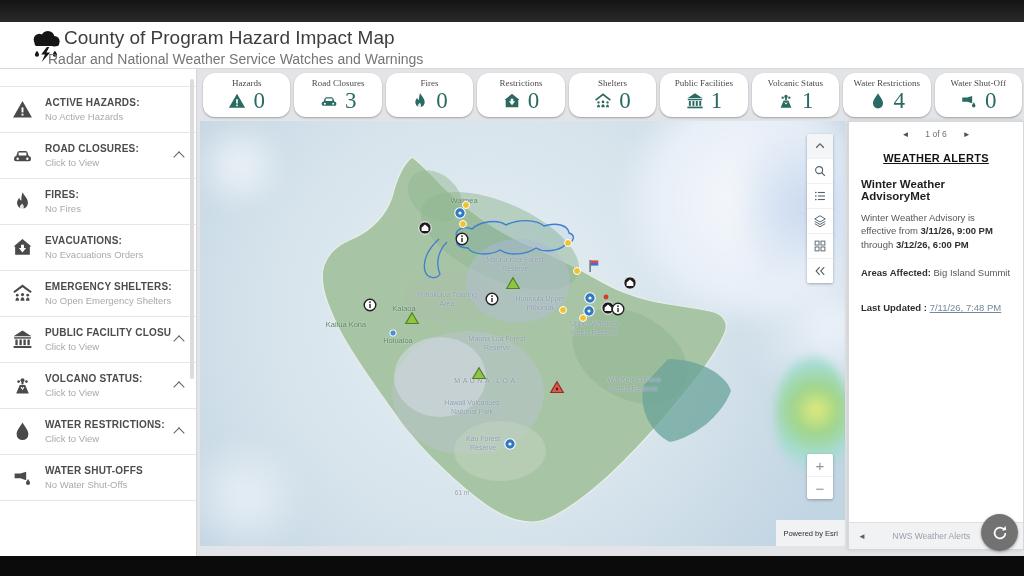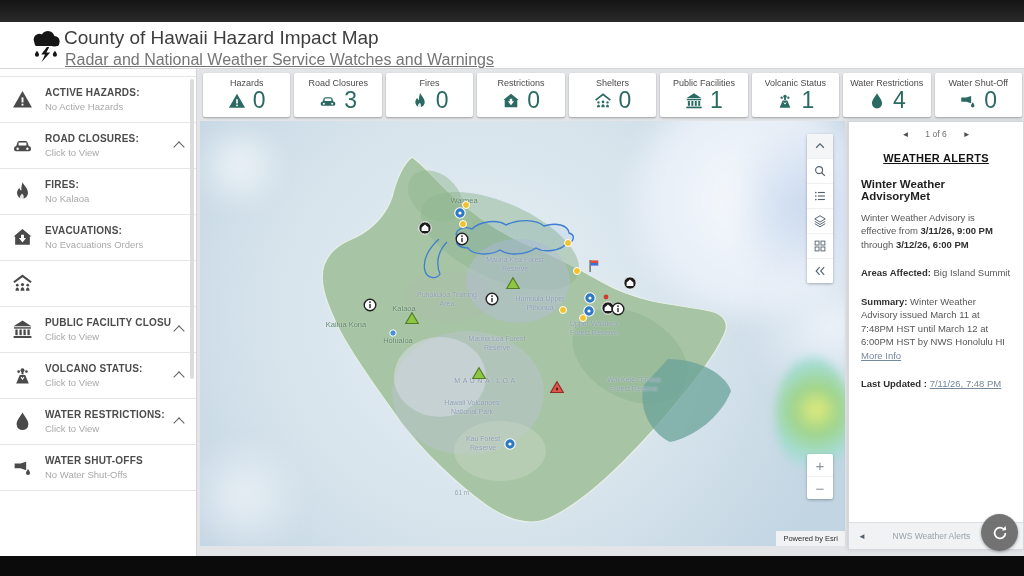--- a/index.html
+++ b/index.html
@@ -5,45 +5,45 @@
   html,body{margin:0;padding:0;width:1024px;height:576px;overflow:hidden;
     font-family:"Liberation Sans",sans-serif;background:#000;position:relative;}
   .topstrip{position:absolute;left:0;top:0;width:100%;height:22px;
     background:linear-gradient(#141414,#2a2a2a);}
   .botstrip{position:absolute;left:0;bottom:0;width:100%;height:20px;background:#0b0b0b;}
   .header{position:absolute;top:22px;left:0;width:100%;height:47px;background:#fff;
     border-bottom:1px solid #d8d8d8;box-sizing:border-box;}
   .logo{position:absolute;left:26px;top:7px;width:38px;height:34px;color:#161616;}
   .logo svg{width:100%;height:100%;display:block;}
   .title{position:absolute;left:64px;top:5px;font-size:19px;color:#3d3d3d;}
-  .subtitle{position:absolute;left:65px;top:29px;font-size:16px;color:#757575;text-decoration:underline;}
+  .subtitle{position:absolute;left:48px;top:29px;font-size:14px;color:#757575;}
   .app{position:absolute;top:69px;left:0;width:1024px;height:487px;background:#e2e4e7;}
 
   
   .sidebar{position:absolute;left:0;top:0;width:197px;height:100%;background:#fff;
     border-right:1px solid #d5d5d5;box-sizing:border-box;}
-  .sidebar-items{margin-top:7px;border-top:1px solid #e6e6e6;}
+  .sidebar-items{margin-top:17px;border-top:1px solid #e6e6e6;}
   .side-item{display:flex;align-items:center;height:45px;padding:0 8px 0 12px;
     border-bottom:1px solid #e6e6e6;cursor:pointer;background:#fff;}
   .side-icon{width:24px;flex:none;margin-right:9px;color:#4a4a4a;}
   .side-icon svg{width:21px;height:21px;display:block;}
   .side-text{flex:1;min-width:0;}
   .side-title{font-size:10px;font-weight:bold;color:#4c4c4c;letter-spacing:.2px;
     white-space:nowrap;overflow:hidden;}
   .side-sub{font-size:9.5px;color:#a9a9a9;margin-top:3px;white-space:nowrap;overflow:hidden;}
   .chev{width:7px;height:7px;border-top:1.6px solid #5f5f5f;border-left:1.6px solid #5f5f5f;
     transform:rotate(45deg);margin:3px 5px 0 4px;flex:none;}
   .side-scroll{position:absolute;right:2px;top:10px;width:4px;height:300px;
     background:#dcdcdc;border-radius:2px;}
 
   
   .cards{position:absolute;left:203px;top:4px;width:819px;height:44px;display:flex;gap:4px;}
-  .card{flex:1;background:#fff;border-radius:2px;box-shadow:0 1px 2px rgba(0,0,0,.3);
+  .card{flex:1;background:#fff;border-radius:12px;box-shadow:0 1px 2px rgba(0,0,0,.3);
     display:flex;flex-direction:column;align-items:center;justify-content:center;
-    padding:2px 0;cursor:pointer;min-width:0;}
+    padding:2px 0;cursor:pointer;min-width:0;font-family:Liberation Serif, serif;}
   .card-label{font-size:9px;color:#4a4a4a;margin-bottom:1px;white-space:nowrap;overflow:hidden;}
   .card-value{display:flex;align-items:center;gap:7px;color:#2a6a62;}
   .card-icon svg{width:18px;height:18px;display:block;}
   .card-num{font-size:23px;line-height:1;}
 
   
   .map{position:absolute;left:200px;top:52px;width:645px;height:425px;overflow:hidden;
     background:radial-gradient(circle 380px at 44% 46%, #e6eef4 0%, #d7e4ec 55%, #c2d5e3 100%);
     cursor:default;}
   .blob{position:absolute;border-radius:50%;filter:blur(10px);pointer-events:none;}
@@ -51,21 +51,21 @@
   .map-label{position:absolute;transform:translate(-50%,-50%);font-size:7px;color:#8d9cb4;
     text-align:center;line-height:1.25;width:62px;pointer-events:none;
     text-shadow:0 0 2px rgba(255,255,255,.7);}
   .map-label.town{color:#5f8569;width:58px;font-size:7.5px;}
   .map-label.mauna{color:#8b99af;letter-spacing:2.5px;font-size:7px;width:110px;white-space:nowrap;}
   .map-label.elev{color:#98a2ac;font-size:6.5px;width:30px;}
   .marker{position:absolute;transform:translate(-50%,-50%);cursor:pointer;line-height:0;}
   .attrib{position:absolute;left:0;bottom:0;width:100%;height:13px;background:rgba(255,255,255,.78);
     font-size:7.5px;color:#4c4c4c;display:flex;align-items:center;padding:0 4px;
     white-space:nowrap;overflow:hidden;box-sizing:border-box;}
-  .powered{position:absolute;right:0;bottom:0;height:15px;background:rgba(243,243,243,.95);
+  .powered{position:absolute;right:0;bottom:0;height:26px;background:rgba(243,243,243,.95);
     font-size:7.5px;color:#2e2e2e;display:flex;align-items:center;padding:0 7px;}
   .toolbar{position:absolute;right:12px;top:13px;width:26px;background:#fff;border-radius:2px;
     box-shadow:0 1px 3px rgba(0,0,0,.3);overflow:hidden;}
   .tool-btn{width:26px;height:24px;display:flex;align-items:center;justify-content:center;
     color:#55626e;border-bottom:1px solid #eef0f2;cursor:pointer;background:#fff;}
   .tool-btn:first-child{background:#f4f5f7;}
   .tool-btn:last-child{border-bottom:none;}
   .tool-btn svg{width:14px;height:14px;}
   .zoomctl{position:absolute;right:12px;bottom:47px;width:26px;background:#fff;border-radius:2px;
     box-shadow:0 1px 3px rgba(0,0,0,.3);}
@@ -107,21 +107,21 @@
         <circle cx="14" cy="11" r="6"></circle>
           <circle cx="23" cy="9" r="7"></circle>
           <circle cx="30" cy="13" r="5.5"></circle>
         <rect x="9" y="12" width="26" height="6" rx="3"></rect>
         <path d="M22 19 L16 27 H20 L16.5 35 L25.5 25 H21.5 L24.5 19 Z"></path>
         <path d="M11.5 23 c1.4 2.1 2.2 3.1 2.2 4.3 a2.2 2.2 0 1 1 -4.4 0 c0 -1.2 .8 -2.2 2.2 -4.3 Z"></path>
         <path d="M30.5 23 c1.4 2.1 2.2 3.1 2.2 4.3 a2.2 2.2 0 1 1 -4.4 0 c0 -1.2 .8 -2.2 2.2 -4.3 Z"></path>
       </g>
     </svg>
   </div>
-  <div class="title">County of Hawaii Hazard Impact Map</div>
+  <div class="title">County of Program Hazard Impact Map</div>
   <div class="subtitle">Radar and National Weather Service Watches and Warnings</div>
 </div>
 
 <div class="app">
 
   <div class="sidebar">
     <div class="sidebar-items" id="sidebar-items">
         <div class="side-item">
           <span class="side-icon">
             <svg viewBox="0 0 20 20">
@@ -153,21 +153,21 @@
         </div>
         <div class="side-item">
           <span class="side-icon">
             <svg viewBox="0 0 20 20">
               <path d="M10 1.2 C12 5 15.2 7 15.2 11.5 A5.2 5.2 0 0 1 4.8 11.5 C4.8 9.4 5.9 7.9 6.9 6.4 C7.3 8 8.2 8.8 9 9 C8.5 6.4 9.5 3.6 10 1.2 Z" fill="currentColor"></path>
               <path d="M10 17.5 C8.4 17.5 7.2 16.2 7.6 14.7 C7.9 13.6 9 13.2 9.5 12 C10.6 12.8 11.2 13.7 11.2 15 C11.2 16.4 10.8 17.5 10 17.5 Z" fill="#fff" opacity=".85"></path>
             </svg>
           </span>
           <span class="side-text">
             <div class="side-title">FIRES:</div>
-            <div class="side-sub">No Kalaoa</div>
+            <div class="side-sub">No Fires</div>
           </span>
         </div>
         <div class="side-item">
           <span class="side-icon">
             <svg viewBox="0 0 20 20">
               <path d="M10 2 L18.5 9 H17 V17 H3 V9 H1.5 Z" fill="currentColor"></path>
               <path d="M10 14.8 L6.6 10.4 H8.6 V7.4 H11.4 V10.4 H13.4 Z" fill="#fff"></path>
             </svg>
           </span>
           <span class="side-text">
@@ -181,20 +181,24 @@
               <path d="M10 1.5 L18.8 8.2 L17.6 9.6 L10 4 L2.4 9.6 L1.2 8.2 Z" fill="currentColor"></path>
               <g fill="currentColor">
                 <circle cx="5" cy="11.6" r="1.3"></circle>
                 <path d="M3.3 17 C3.3 14.9 4.1 13.8 5 13.8 C5.9 13.8 6.7 14.9 6.7 17 Z"></path>
                 <circle cx="10" cy="11" r="1.5"></circle>
                 <path d="M8.1 17 C8.1 14.6 9 13.5 10 13.5 C11 13.5 11.9 14.6 11.9 17 Z"></path>
                 <circle cx="15" cy="11.6" r="1.3"></circle>
                 <path d="M13.3 17 C13.3 14.9 14.1 13.8 15 13.8 C15.9 13.8 16.7 14.9 16.7 17 Z"></path>
               </g>
             </svg>
+          </span>
+          <span class="side-text">
+            <div class="side-title">EMERGENCY SHELTERS:</div>
+            <div class="side-sub">No Open Emergency Shelters</div>
           </span>
         </div>
         <div class="side-item">
           <span class="side-icon">
             <svg viewBox="0 0 20 20">
               <g fill="currentColor">
                 <path d="M10 1.5 L18.5 7 H1.5 Z"></path>
                 <rect x="2" y="7.8" width="16" height="1.4"></rect>
                 <rect x="3.2" y="10" width="2.2" height="5.4"></rect>
                 <rect x="7.1" y="10" width="2.2" height="5.4"></rect>
@@ -594,21 +598,20 @@
       <span class="pag-arrow">◄</span>
       <span>1 of 6</span>
       <span class="pag-arrow">►</span>
     </div>
     <div class="panel-heading">WEATHER ALERTS</div>
     <div class="alert-title">Winter Weather AdvisoryMet</div>
     <p><span>Winter Weather Advisory is effective from </span><b>3/11/26, 9:00 PM</b><span> through </span><b>3/12/26, 6:00 PM</b></p>
     <div class="gap-block"></div>
     <p><b>Areas Affected:</b><span> Big Island Summit</span></p>
     <div class="gap-block"></div>
-    <p><b>Summary:</b><span> Winter Weather Advisory issued March 11 at 7:48PM HST until March 12 at 6:00PM HST by NWS Honolulu HI </span><span class="linkish">More Info</span></p>
     <div class="gap-block"></div>
     <p><b>Last Updated : </b><span class="linkish">7/11/26, 7:48 PM</span></p>
 
     <div class="panel-tab">
       <span class="tab-arrow">◄</span>
       <span class="tab-label">NWS Weather Alerts</span>
     </div>
     <div class="refresh">
       <svg viewBox="0 0 20 20">
         <path d="M16 10 a6 6 0 1 1 -1.9 -4.4" fill="none" stroke="#fff" stroke-width="1.9"></path>

